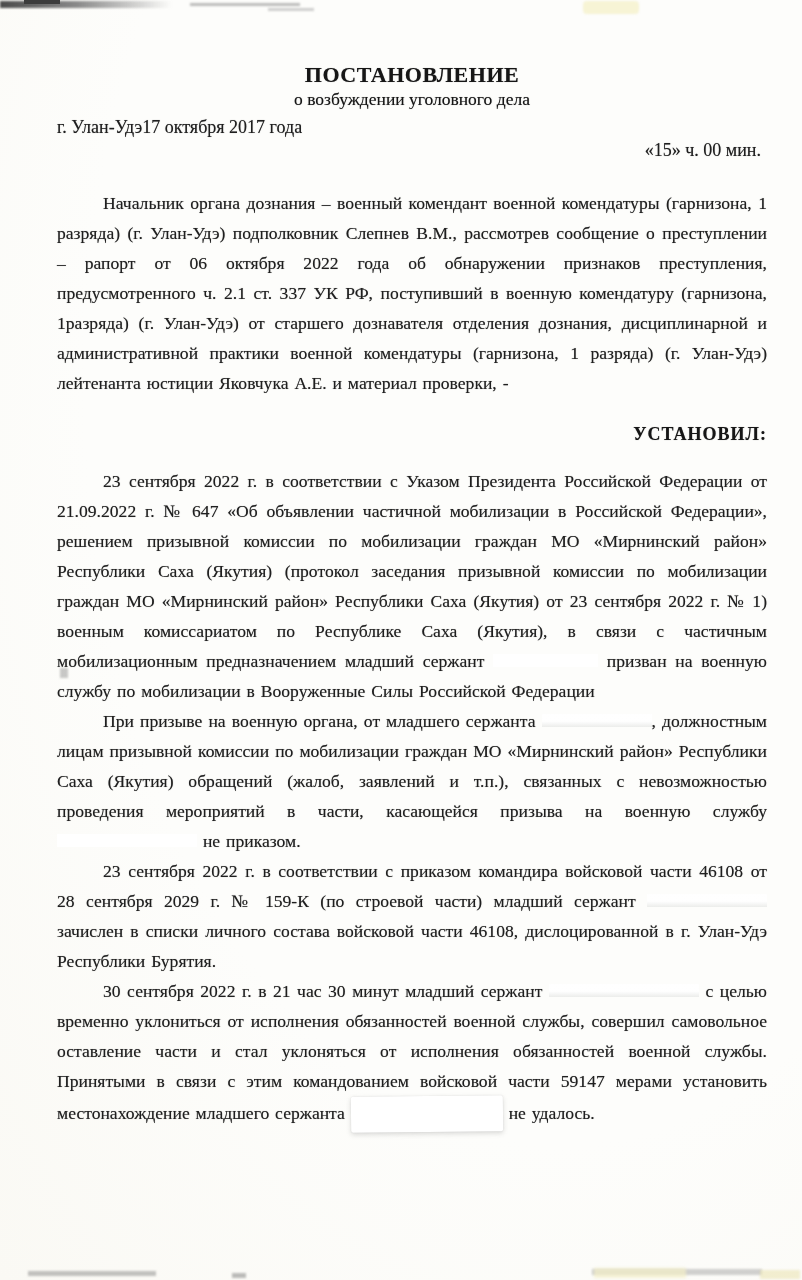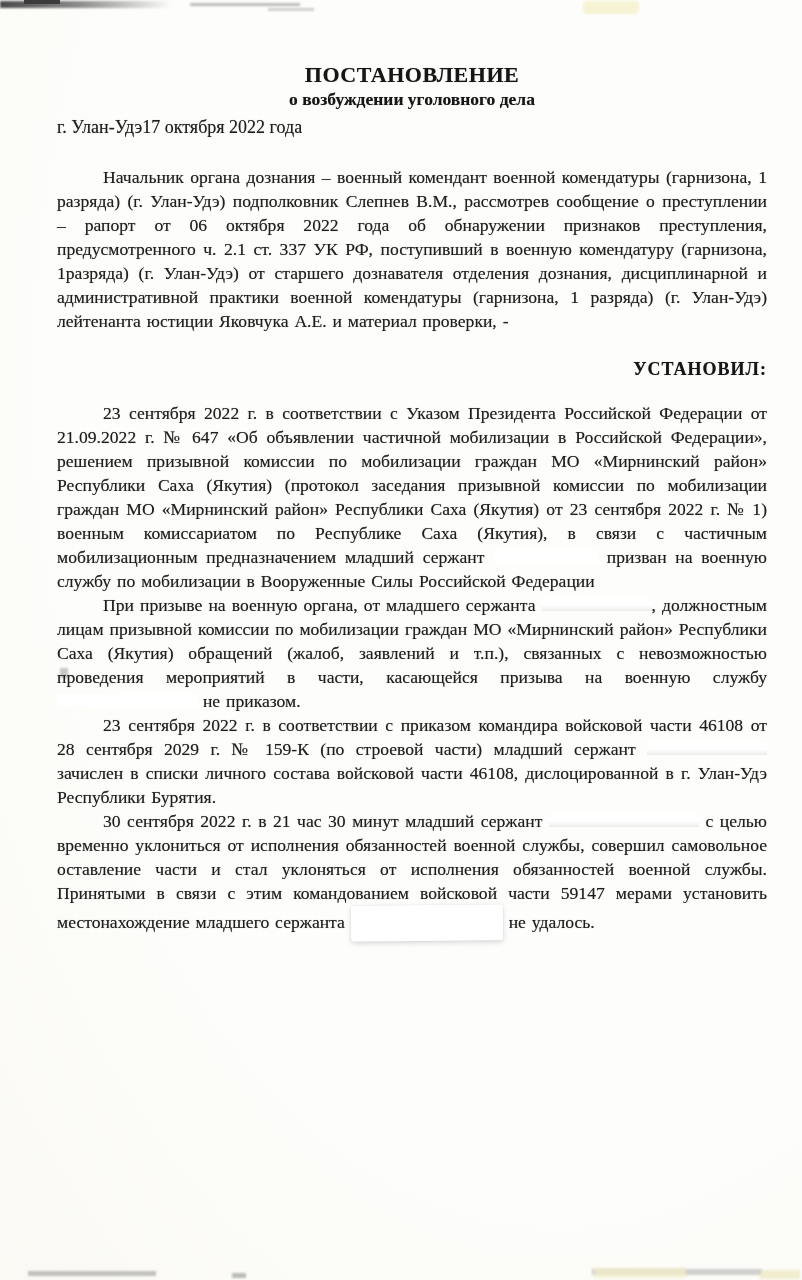--- a/index.html
+++ b/index.html
@@ -21,33 +21,33 @@
   .content{
     position:absolute;left:57px;top:62px;width:710px;
   }
   .doc-title{
     margin:0;text-align:center;
     font-size:22px;font-weight:bold;letter-spacing:.5px;
     color:#161616;
   }
   .doc-subtitle{
     margin:1px 0 0;text-align:center;
-    font-size:17.5px;font-weight:bold;
+    font-size:17.5px;font-weight:normal;
     color:#161616;
   }
   .meta-row{
     display:flex;justify-content:flex-start;align-items:baseline;
     margin-top:7px;font-size:18px;
   }
   .meta-time{
     text-align:right;font-size:18px;margin-top:2px;padding-right:6px;
   }
   .para{
     margin:0;
-    font-size:17.6px;line-height:24px;
+    font-size:17.6px;line-height:30px;
     text-align:justify;text-indent:46px;
     word-spacing:1.5px;
   }
   .para.intro{margin-top:27px;}
   .established{
     margin:26px 0 21px;text-align:right;
     font-size:18px;font-weight:bold;letter-spacing:1px;
     color:#161616;
   }
   
@@ -105,22 +105,23 @@
   <div class="artifact a-bot-yellow"></div>
   <div class="artifact a-bot-5"></div>
 
   <div class="content">
 
     <h1 class="doc-title">ПОСТАНОВЛЕНИЕ</h1>
     <h2 class="doc-subtitle">о возбуждении уголовного дела</h2>
 
     <div class="meta-row">
       <span>г. Улан-Удэ</span>
-      <span>17 октября 2022 года</span>
+      <span>17 октября 2017 года</span>
     </div>
+    <div class="meta-time">«15» ч. 00 мин.</div>
 
     <p class="para intro"><span>Начальник органа дознания – военный комендант военной комендатуры (гарнизона, 1 разряда) (г. Улан-Удэ) подполковник Слепнев В.М., рассмотрев сообщение о преступлении – рапорт от 06 октября 2022 года об обнаружении признаков преступления, предусмотренного ч. 2.1 ст. 337 УК РФ, поступивший в военную комендатуру (гарнизона, 1разряда) (г. Улан-Удэ) от старшего дознавателя отделения дознания, дисциплинарной и административной практики военной комендатуры (гарнизона, 1 разряда) (г. Улан-Удэ) лейтенанта юстиции Яковчука А.Е. и материал проверки, -</span></p>
 
     <h3 class="established">УСТАНОВИЛ:</h3>
 
     <p class="para"><span>23 сентября 2022 г. в соответствии с Указом Президента Российской Федерации от 21.09.2022 г. № 647 «Об объявлении частичной мобилизации в Российской Федерации», решением призывной комиссии по мобилизации граждан МО «Мирнинский район» Республики Саха (Якутия) (протокол заседания призывной комиссии по мобилизации граждан МО «Мирнинский район» Республики Саха (Якутия) от 23 сентября 2022 г. № 1) военным комиссариатом по Республике Саха (Якутия), в связи с частичным мобилизационным предназначением младший сержант</span>
       <span class="redaction r-105"></span>
       <span>призван на военную службу по мобилизации в Вооруженные Силы Российской Федерации</span></p>
 
     <p class="para"><span>При призыве на военную органа, от младшего сержанта</span>

